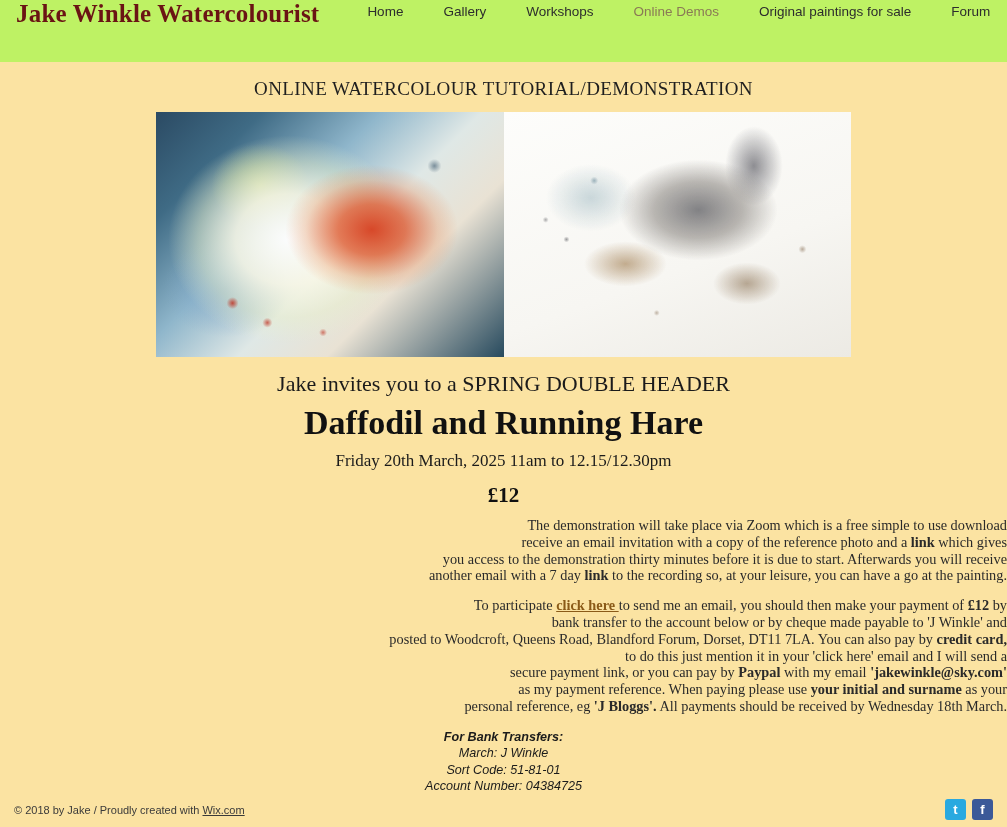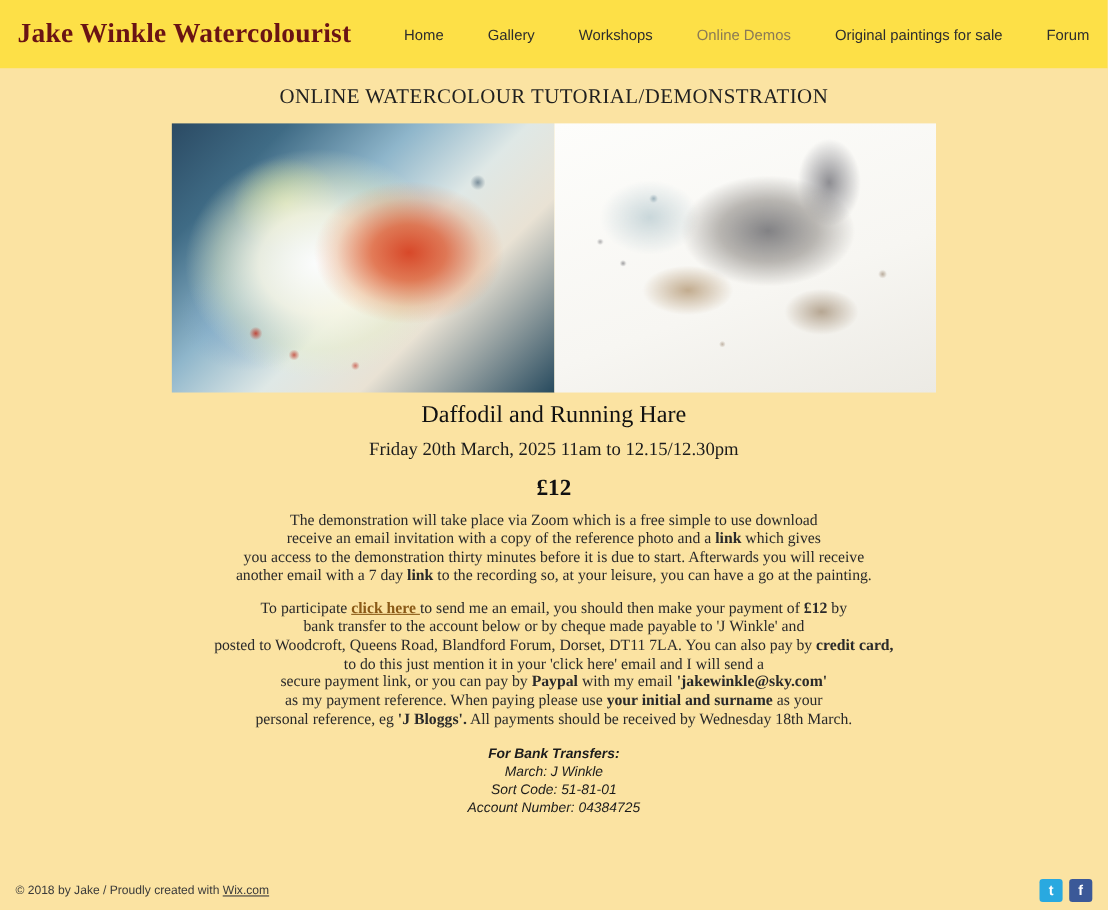--- a/index.html
+++ b/index.html
@@ -14,23 +14,23 @@
     font-family: "Liberation Serif", serif;
     color: #2b2b2b;
     overflow: hidden;
     position: relative;
   }
 
   
   .site-header {
     height: 62px;
     display: flex;
-    align-items: center;
-    padding: 12px 16px;
-    background: #fde047;
+    align-items: flex-start;
+    padding: 0 16px;
+    background: #bef264;
   }
   .brand {
     font-family: "Liberation Serif", serif;
     font-size: 25px;
     font-weight: bold;
     color: #6a1414;
     letter-spacing: 0.2px;
     white-space: nowrap;
   }
   .nav {
@@ -119,22 +119,22 @@
       radial-gradient(circle 4px at 86% 56%, rgba(110,80,50,0.45) 0%, rgba(110,80,50,0) 100%),
       radial-gradient(circle 3px at 44% 82%, rgba(110,80,50,0.4) 0%, rgba(110,80,50,0) 100%);
   }
 
   .invite-line {
     font-size: 22px;
     margin-top: 14px;
     color: #1b1b1b;
   }
   .headline {
-    font-size: 22px;
-    font-weight: normal;
+    font-size: 34px;
+    font-weight: bold;
     margin-top: 7px;
     color: #111;
   }
   .datetime {
     font-size: 17px;
     margin-top: 9px;
     color: #1b1b1b;
   }
   .price {
     font-size: 21px;
@@ -142,21 +142,21 @@
     margin-top: 12px;
     color: #111;
   }
 
   .body-block {
     font-size: 14.3px;
     line-height: 16.8px;
     margin-top: 9px;
     color: #2a2a2a;
   }
-  .body-block p { margin: 0; }
+  .body-block p { margin: 0; text-align: right; }
   .gap { height: 13px; }
 
   .inline-link {
     color: #8a5a17;
     font-weight: bold;
     text-decoration: underline;
     cursor: pointer;
   }
 
   .bank-block {
@@ -231,20 +231,21 @@
 
 <div class="content">
 
   <div class="page-title">ONLINE WATERCOLOUR TUTORIAL/DEMONSTRATION</div>
 
   <div class="images-row">
     <div class="img-left"></div>
     <div class="img-right"></div>
   </div>
 
+  <div class="invite-line">Jake invites you to a SPRING DOUBLE HEADER</div>
   <div class="headline">Daffodil and Running Hare</div>
   <div class="datetime">Friday 20th March, 2025  11am to 12.15/12.30pm</div>
   <div class="price">£12</div>
 
   <div class="body-block">
     <p>The demonstration will take place via Zoom which is a free simple to use download</p>
     <p>
       <span>receive an email invitation with a copy of the reference photo and a </span><b>link</b><span> which gives</span>
     </p>
     <p>you access to the demonstration thirty minutes before it is due to start.  Afterwards you will receive</p>

